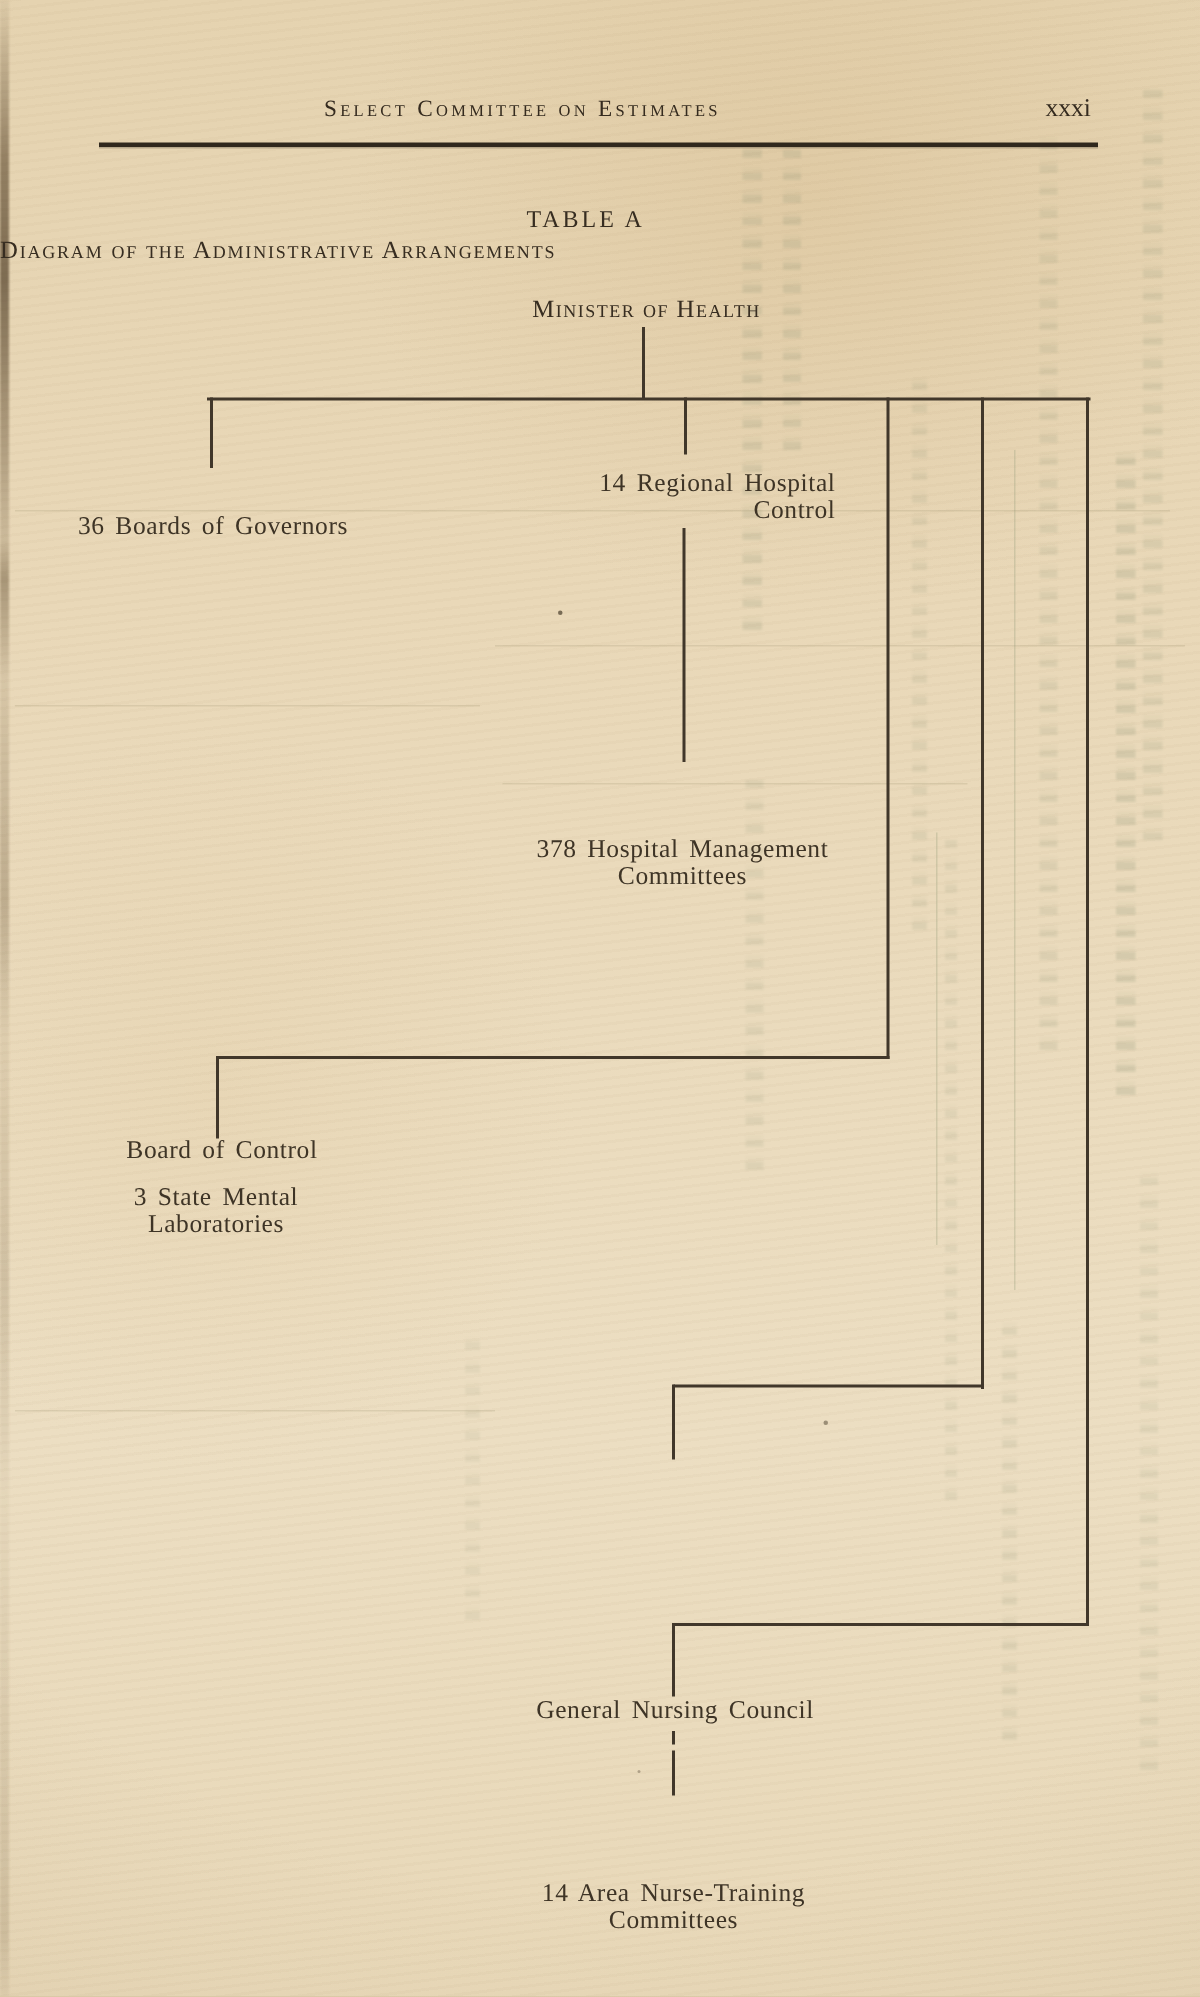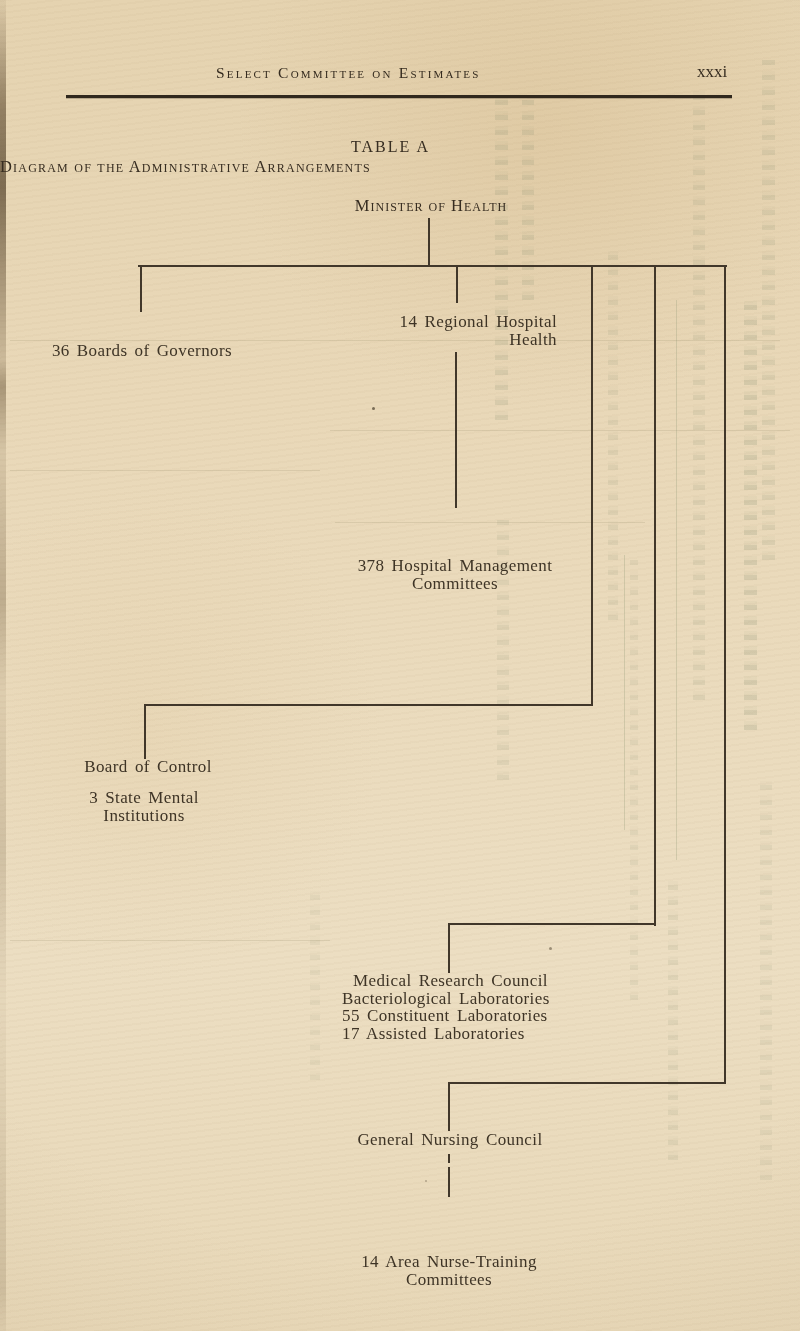--- a/index.html
+++ b/index.html
@@ -150,38 +150,32 @@
   <div class="ch c-gnc-h"></div>
   <div class="cv c-gnc-drop"></div>
   <div class="cv c-gnc-mid-a"></div>
   <div class="cv c-gnc-mid-b"></div>
 
   <div class="lbl lbl-governors">
     <div>36 Boards of Governors</div>
   </div>
   <div class="lbl lbl-regional">
     <div>14 Regional Hospital</div>
-    <div>Health</div>
+    <div>Control</div>
   </div>
   <div class="lbl lbl-hmc">
     <div>378 Hospital Management</div>
     <div>Committees</div>
   </div>
   <div class="lbl lbl-boc">
     <div>Board of Control</div>
   </div>
   <div class="lbl lbl-mental">
     <div>3 State Mental</div>
-    <div>Institutions</div>
-  </div>
-  <div class="lbl lbl-mrc">
-    <div class="ln1">Medical Research Council</div>
-    <div>Bacteriological Laboratories</div>
-    <div>55 Constituent Laboratories</div>
-    <div>17 Assisted Laboratories</div>
+    <div>Laboratories</div>
   </div>
   <div class="lbl lbl-gnc">
     <div>General Nursing Council</div>
   </div>
   <div class="lbl lbl-nurse">
     <div>14 Area Nurse-Training</div>
     <div>Committees</div>
   </div>
 </div>
 

